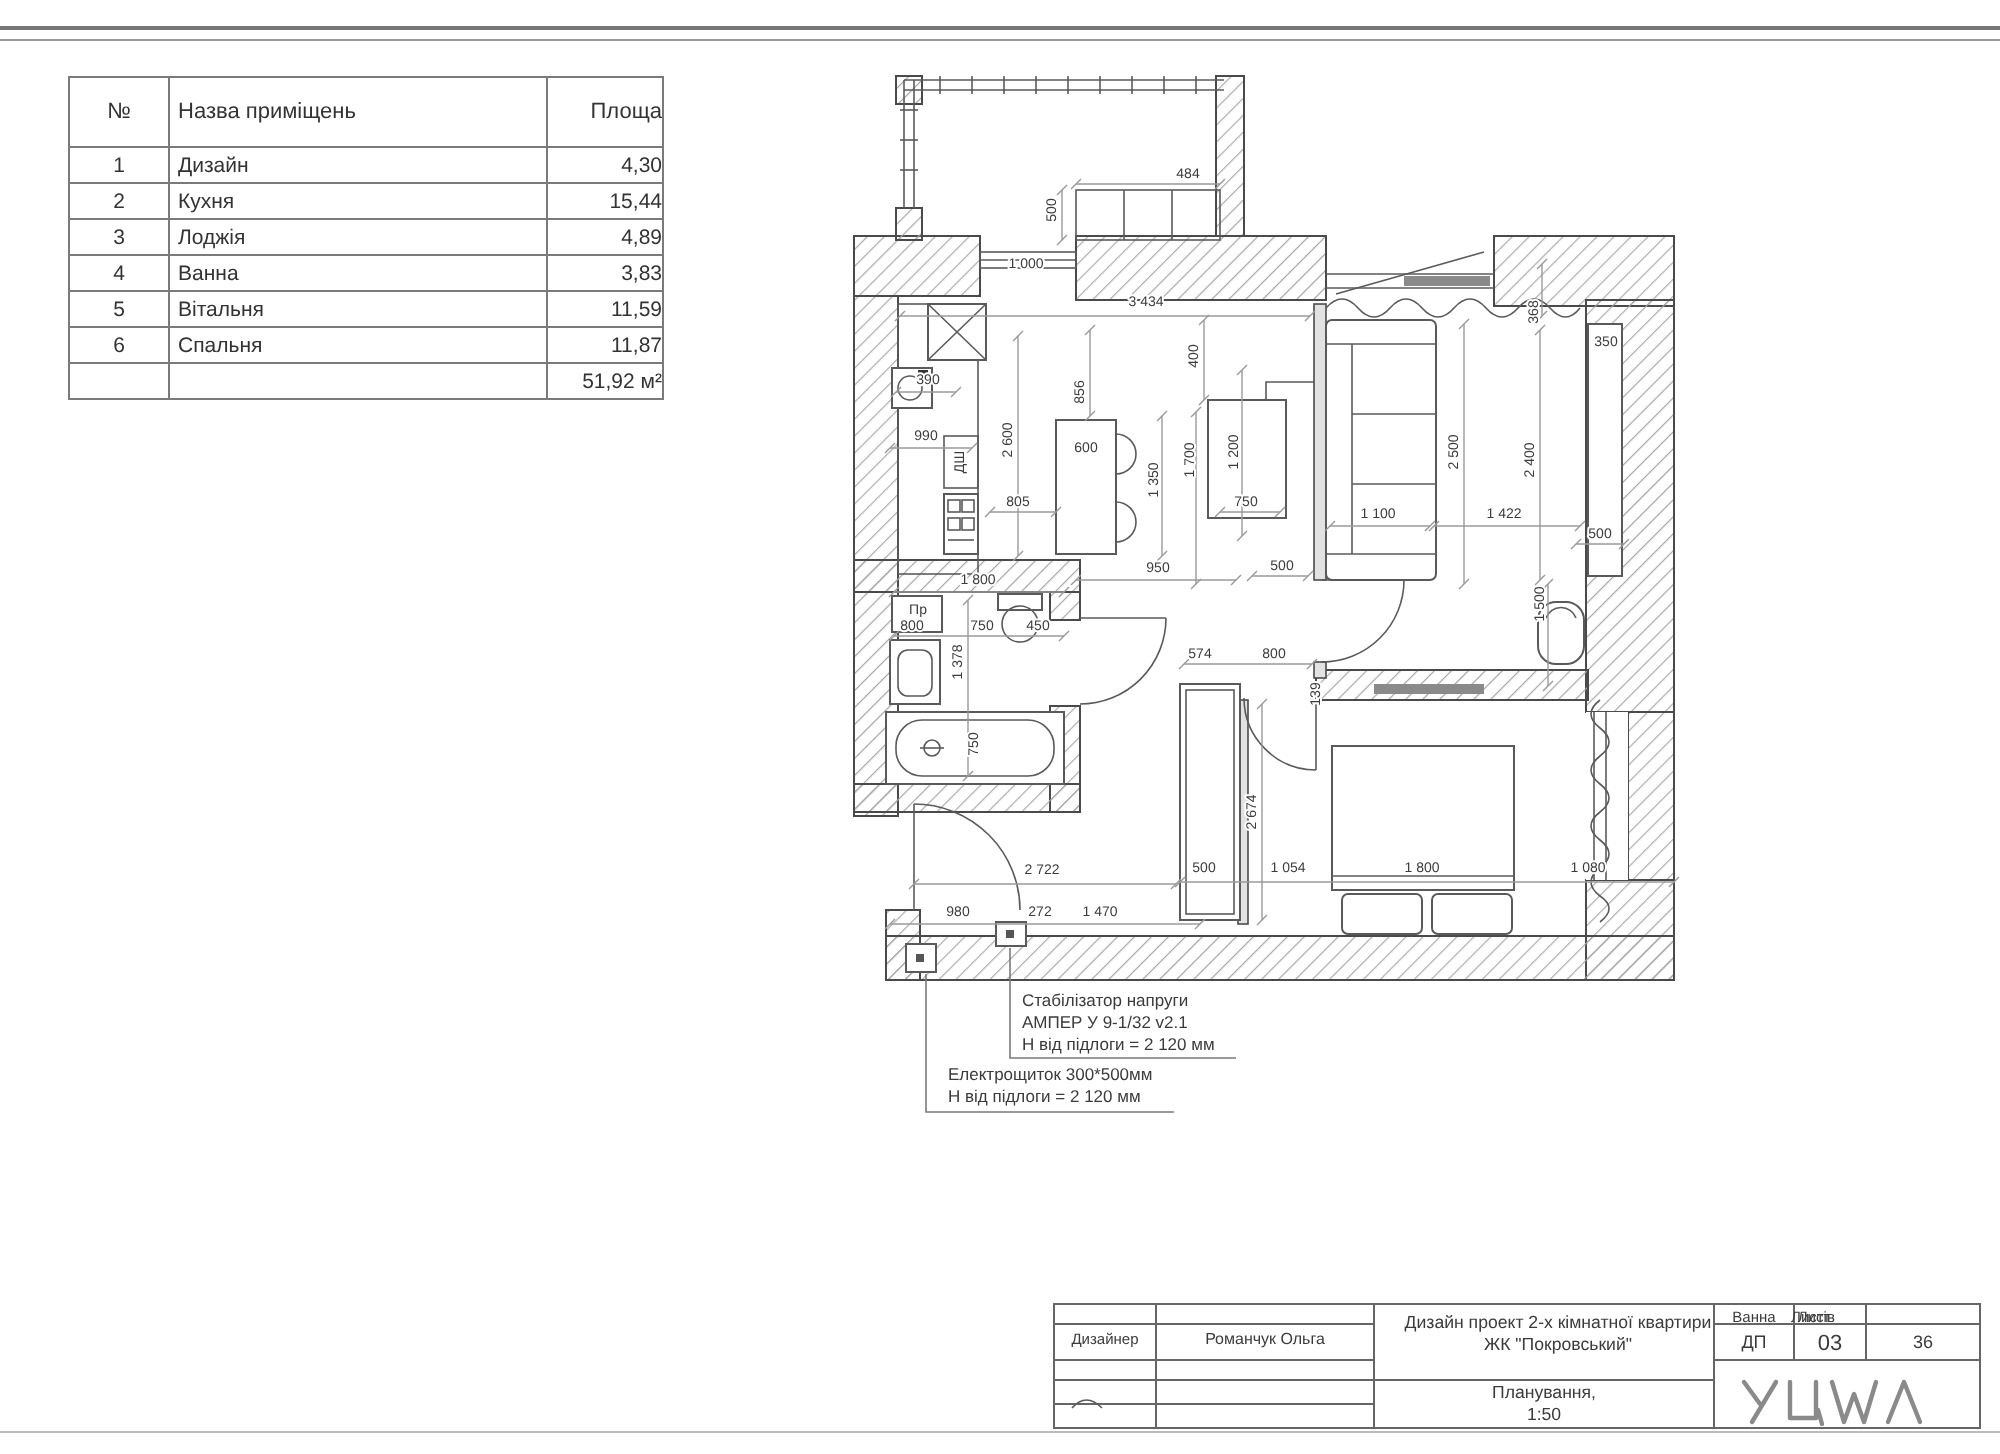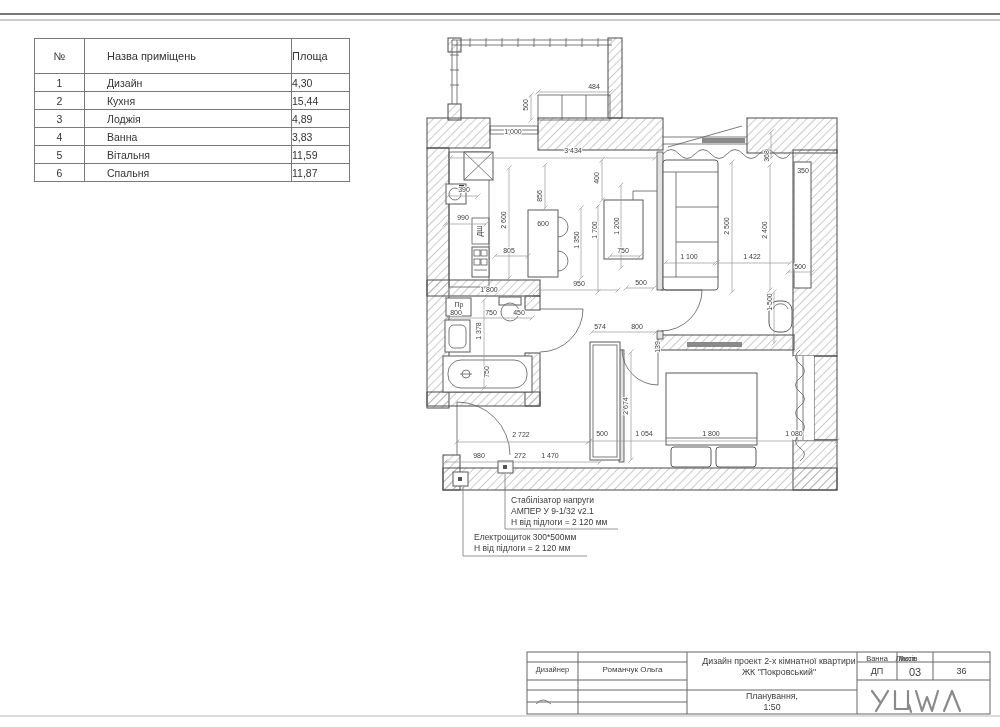--- a/index.html
+++ b/index.html
@@ -18,22 +18,22 @@
            paint-order:stroke;stroke:#fff;stroke-width:2px;stroke-linejoin:round;
            font-family:"Liberation Sans",sans-serif}
   .logo{stroke:#8a8a8a;stroke-width:2.2;fill:none;stroke-linecap:round;stroke-linejoin:round}
 
   table#rooms{position:absolute;left:34px;top:38px;border-collapse:collapse;color:#333;
               table-layout:fixed}
   #rooms th,#rooms td{border:1px solid #7a7a7a;font-weight:normal;font-size:10.5px;
               padding:0;height:17px;overflow:hidden}
   #rooms th{height:34px;font-size:11px}
   #rooms .num{width:49px;text-align:center}
-  #rooms .name{width:184px;text-align:left;padding-left:22px}
-  #rooms .area{width:57px;text-align:left}
+  #rooms .name{width:184px;text-align:left;padding-left:4px}
+  #rooms .area{width:57px;text-align:right}
 
   .note{position:absolute;font-size:8.5px;color:#3b3b3b;line-height:11px;white-space:nowrap}
   .tbt{position:absolute;color:#3b3b3b;text-align:center;white-space:nowrap;overflow:hidden}
 </style>
 </head>
 <body>
 
 <svg id="plan" width="1000" height="727" viewBox="0 0 1000 727">
   <defs>
     <pattern id="hatch" width="6" height="6" patternUnits="userSpaceOnUse" patternTransform="rotate(45)">
@@ -412,20 +412,25 @@
       <tr>
         <td class="num">5</td>
         <td class="name">Вітальня</td>
         <td class="area">11,59</td>
       </tr>
       <tr>
         <td class="num">6</td>
         <td class="name">Спальня</td>
         <td class="area">11,87</td>
       </tr>
+      <tr>
+        <td class="num"></td>
+        <td class="name"></td>
+        <td class="area">51,92 м²</td>
+      </tr>
     </tbody>
 </table>
 
 <div class="note" style="left:511px;top:495px">
   <div>Стабілізатор напруги</div>
   <div>АМПЕР У 9-1/32 v2.1</div>
   <div>Н від підлоги = 2 120 мм</div>
 </div>
 <div class="note" style="left:474px;top:532px">
   <div>Електрощиток 300*500мм</div>

